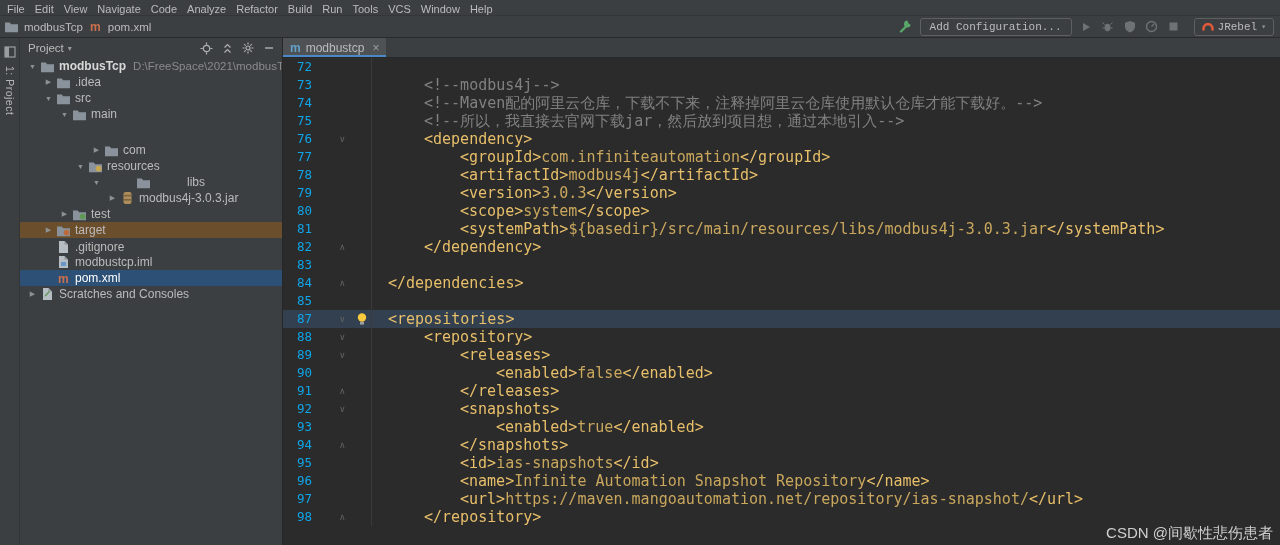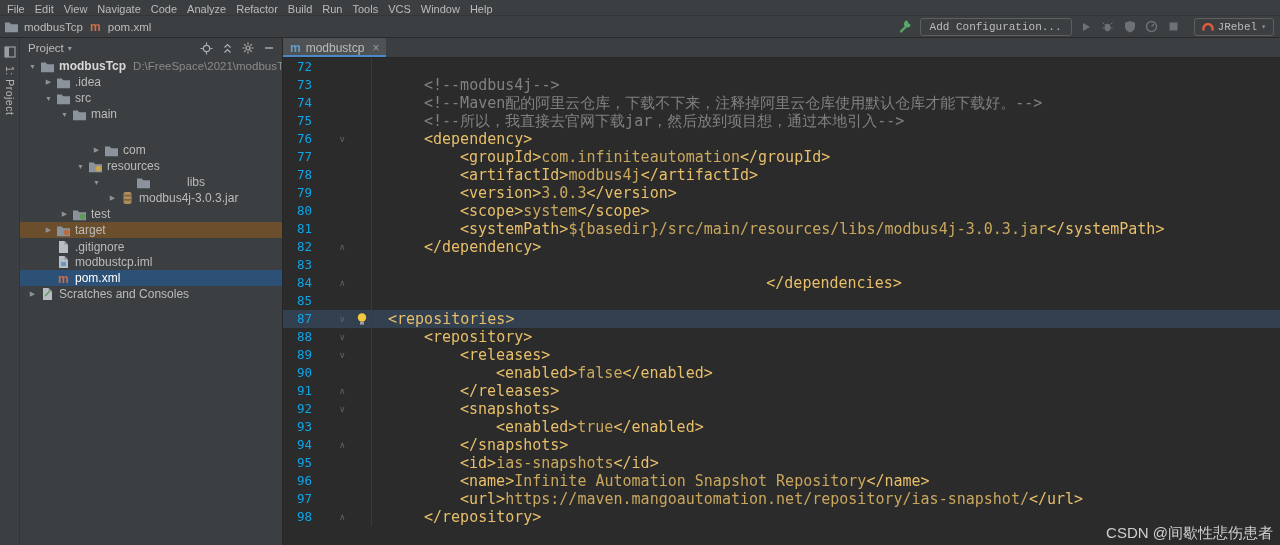--- a/index.html
+++ b/index.html
@@ -364,21 +364,21 @@
           <div class="code-row"><span class="ln">74</span><span class="fold"></span><span class="code-cell" style="padding-left: 52px;"><span class="c-com">&lt;!--Maven配的阿里云仓库，下载不下来，注释掉阿里云仓库使用默认仓库才能下载好。--&gt;</span></span></div>
           <div class="code-row"><span class="ln">75</span><span class="fold"></span><span class="code-cell" style="padding-left: 52px;"><span class="c-com">&lt;!--所以，我直接去官网下载jar，然后放到项目想，通过本地引入--&gt;</span></span></div>
           <div class="code-row"><span class="ln">76</span><span class="fold">∨</span><span class="code-cell" style="padding-left: 52px;"><span class="c-tag">&lt;dependency&gt;</span></span></div>
           <div class="code-row"><span class="ln">77</span><span class="fold"></span><span class="code-cell" style="padding-left: 88px;"><span class="c-tag">&lt;groupId&gt;</span><span class="c-txt">com.infiniteautomation</span><span class="c-tag">&lt;/groupId&gt;</span></span></div>
           <div class="code-row"><span class="ln">78</span><span class="fold"></span><span class="code-cell" style="padding-left: 88px;"><span class="c-tag">&lt;artifactId&gt;</span><span class="c-txt">modbus4j</span><span class="c-tag">&lt;/artifactId&gt;</span></span></div>
           <div class="code-row"><span class="ln">79</span><span class="fold"></span><span class="code-cell" style="padding-left: 88px;"><span class="c-tag">&lt;version&gt;</span><span class="c-txt">3.0.3</span><span class="c-tag">&lt;/version&gt;</span></span></div>
           <div class="code-row"><span class="ln">80</span><span class="fold"></span><span class="code-cell" style="padding-left: 88px;"><span class="c-tag">&lt;scope&gt;</span><span class="c-txt">system</span><span class="c-tag">&lt;/scope&gt;</span></span></div>
           <div class="code-row"><span class="ln">81</span><span class="fold"></span><span class="code-cell" style="padding-left: 88px;"><span class="c-tag">&lt;systemPath&gt;</span><span class="c-txt">${basedir}/src/main/resources/libs/modbus4j-3.0.3.jar</span><span class="c-tag">&lt;/systemPath&gt;</span></span></div>
           <div class="code-row"><span class="ln">82</span><span class="fold">∧</span><span class="code-cell" style="padding-left: 52px;"><span class="c-tag">&lt;/dependency&gt;</span></span></div>
           <div class="code-row"><span class="ln">83</span><span class="fold"></span><span class="code-cell" style="padding-left: 16px;"></span></div>
-          <div class="code-row"><span class="ln">84</span><span class="fold">∧</span><span class="code-cell" style="padding-left: 16px; text-align: center;"><span class="c-tag">&lt;/dependencies&gt;</span></span></div>
+          <div class="code-row"><span class="ln">84</span><span class="fold">∧</span><span class="code-cell" style="padding-left: 16px;"><span class="c-tag">&lt;/dependencies&gt;</span></span></div>
           <div class="code-row"><span class="ln">85</span><span class="fold"></span><span class="code-cell" style="padding-left: 16px;"></span></div>
           <div class="code-row hl"><span class="ln">87</span><span class="fold">∨<svg class="bulb" width="12" height="14" viewBox="0 0 12 14">
                 <circle cx="6" cy="5.5" r="4.2" fill="#f7c93e"></circle>
                 <rect x="4" y="10" width="4" height="2.6" fill="#9aa0a6"></rect>
               </svg></span><span class="code-cell" style="padding-left: 16px;"><span class="c-tag">&lt;repositories&gt;</span></span></div>
           <div class="code-row"><span class="ln">88</span><span class="fold">∨</span><span class="code-cell" style="padding-left: 52px;"><span class="c-tag">&lt;repository&gt;</span></span></div>
           <div class="code-row"><span class="ln">89</span><span class="fold">∨</span><span class="code-cell" style="padding-left: 88px;"><span class="c-tag">&lt;releases&gt;</span></span></div>
           <div class="code-row"><span class="ln">90</span><span class="fold"></span><span class="code-cell" style="padding-left: 124px;"><span class="c-tag">&lt;enabled&gt;</span><span class="c-txt">false</span><span class="c-tag">&lt;/enabled&gt;</span></span></div>
           <div class="code-row"><span class="ln">91</span><span class="fold">∧</span><span class="code-cell" style="padding-left: 88px;"><span class="c-tag">&lt;/releases&gt;</span></span></div>
           <div class="code-row"><span class="ln">92</span><span class="fold">∨</span><span class="code-cell" style="padding-left: 88px;"><span class="c-tag">&lt;snapshots&gt;</span></span></div>

